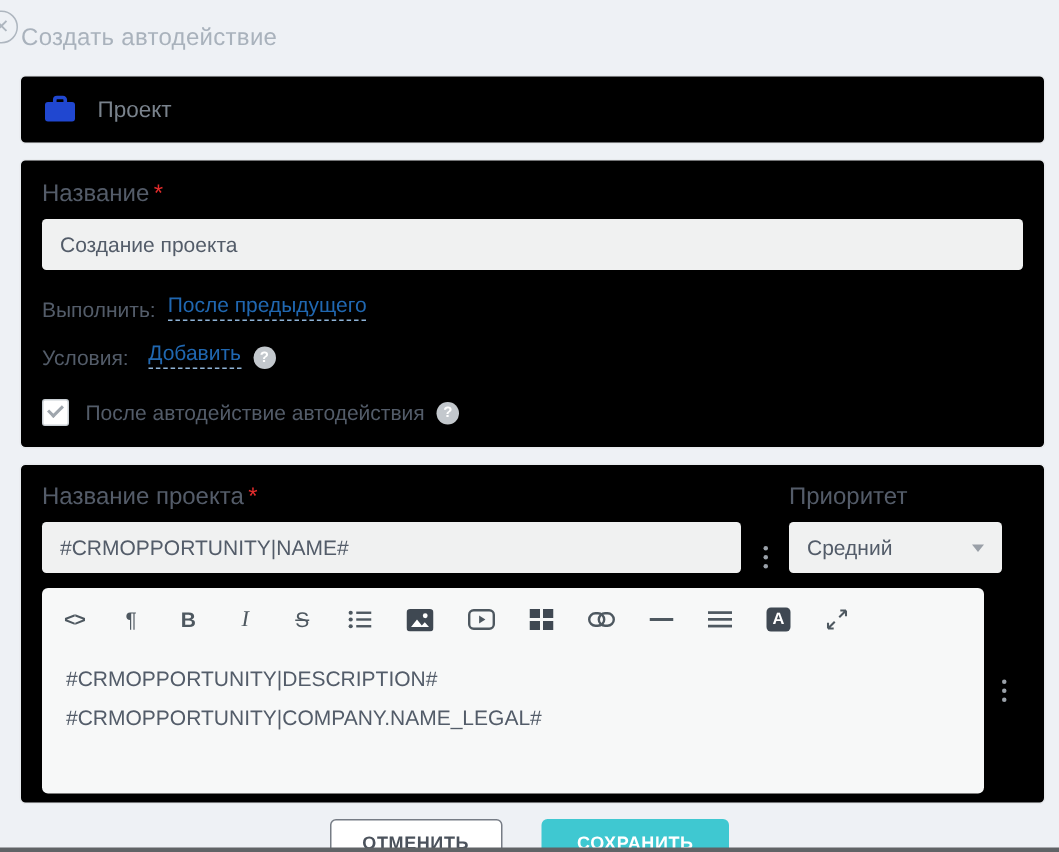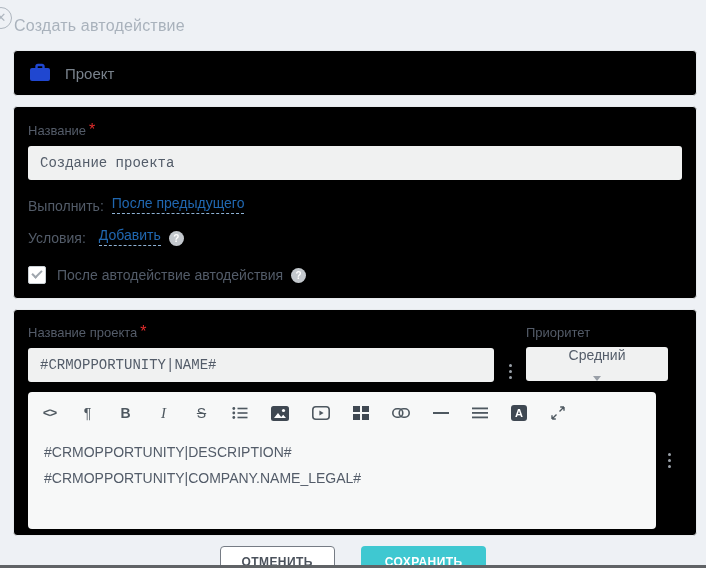--- a/index.html
+++ b/index.html
@@ -19,26 +19,26 @@
   }
   
   .card{
     background:#000000;border:1px solid #e7eaed;border-radius:4px;
     margin:0 9px 10px 13px;box-sizing:border-box;
   }
   .type-card{height:46px;display:flex;align-items:center;padding:0 14px;}
   .type-label{font-size:15px;color:#79828c;margin-left:13px;}
   .settings-card{padding:14px;}
   .project-card{padding:12px 14px 6px;}
-  .field-label{font-size:13px;color:#545c69;}
+  .field-label{font-size:16px;color:#545c69;}
   .req{color:#e32c2c;margin-left:3px;}
   .text-input{
     display:block;width:100%;box-sizing:border-box;height:34px;margin-top:7px;
     background:#f0f1f1;border:none;border-radius:3px;padding:0 12px;
-    font-size:14px;color:#535c69;font-family:Liberation Mono, monospace;outline:none;
+    font-size:14px;color:#535c69;font-family:Liberation Sans, sans-serif;outline:none;
   }
   .inline-row{margin-top:15px;font-size:14px;color:#535c69;display:flex;align-items:flex-end;}
   .inline-row .lbl{margin-right:8px;}
   .dashed-link{
     color:#2067b0;text-decoration:none;border-bottom:1px dashed #8fb3d6;
     padding-bottom:2px;cursor:pointer;
   }
   .help-icon{
     display:inline-block;width:15px;height:15px;border-radius:50%;background:#c3c8cd;
     color:#ffffff;font-size:10px;font-weight:bold;line-height:15px;text-align:center;
@@ -57,21 +57,21 @@
   
   .pc-row{display:flex;align-items:center;}
   .pc-left{flex:1 1 auto;min-width:0;}
   .dots-col{flex:0 0 32px;display:flex;justify-content:center;}
   .pc-right{flex:0 0 142px;margin-right:14px;}
   .vdots{display:flex;flex-direction:column;gap:3px;cursor:pointer;padding:4px;}
   .vdots i{width:3px;height:3px;border-radius:50%;background:#9aa1a9;display:block;}
   .name-dots{margin-top:38px;}
   .select-box{
     margin-top:7px;height:34px;background:#f0f1f1;border-radius:3px;display:flex;
-    align-items:center;justify-content:space-between;padding:0 12px;cursor:pointer;flex-direction:column;
+    align-items:center;justify-content:space-between;padding:0 12px;cursor:pointer;
   }
   .select-box .sel-val{font-size:14px;color:#535c69;}
   .caret-down{
     width:0;height:0;border-left:4px solid transparent;border-right:4px solid transparent;
     border-top:5px solid #9aa0a8;
   }
   
   .editor-wrap{display:flex;margin-top:9px;}
   .editor{
     flex:1 1 auto;background:#f7f8f8;border-radius:4px;min-height:137px;box-sizing:border-box;

